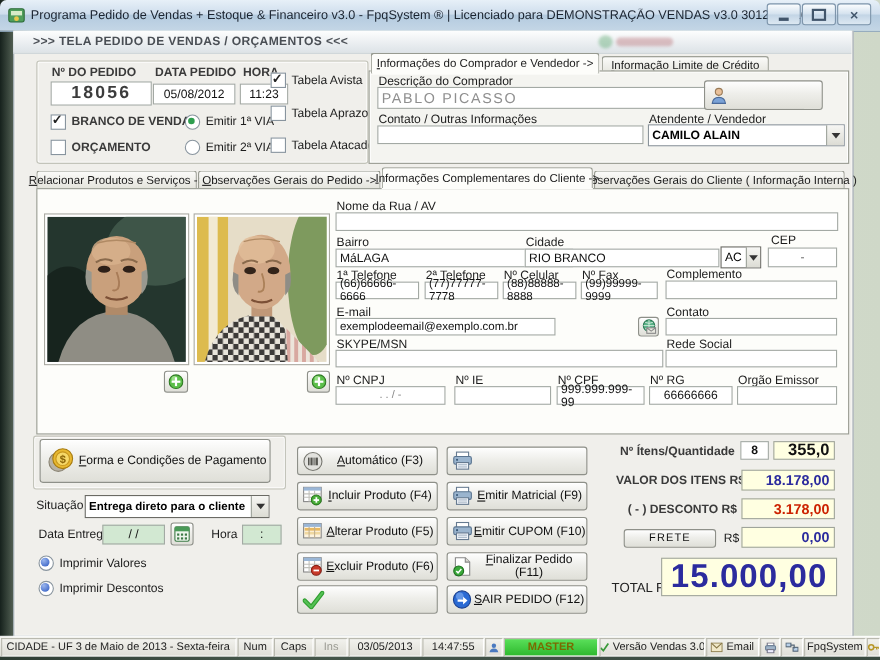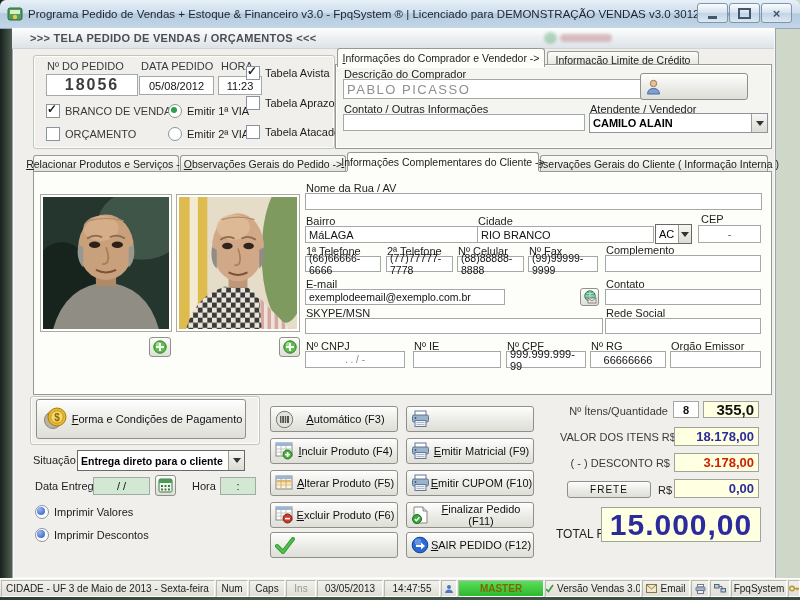--- a/index.html
+++ b/index.html
@@ -26,21 +26,21 @@
   .form-header{left:12px;top:28px;width:762px;height:20px;
     background:linear-gradient(#fdfefe,#e9edf0 60%,#dde3e7);border-bottom:1px solid #cdd4d9;
     display:flex;align-items:center;}
   .form-header-title{font-size:11px;font-weight:bold;color:#4a4f55;margin-left:18px;letter-spacing:.3px;}
   .watermark{position:absolute;right:140px;top:3px;width:90px;height:14px;opacity:.35;filter:blur(1.5px);}
   .watermark .wm1{position:absolute;left:0;top:1px;width:13px;height:12px;border-radius:50%;background:#3f9a55;}
   .watermark .wm2{position:absolute;left:16px;top:3px;width:52px;height:8px;border-radius:4px;background:#b05a60;}
 
   
   .lbl{font-size:11px;color:#1d1d1d;white-space:nowrap;}
-  .lbl-b{font-weight:normal;color:#3a3a3a;}
+  .lbl-b{font-weight:bold;color:#3a3a3a;}
   .field{background:#fff;border:1px solid #a3a9a4;font-size:11px;color:#111;
     display:flex;align-items:center;padding:0 3px;box-sizing:border-box;}
   .groupbox{border:1px solid #c3c4ba;border-radius:3px;
     box-shadow:0 0 0 1px rgba(255,255,255,.85) inset;}
   .btn{background:linear-gradient(#fefefe,#eeeeea 45%,#dfdfd8);border:1px solid #8e9089;
     border-radius:3px;box-shadow:0 1px 0 rgba(255,255,255,.9) inset;display:flex;align-items:center;
     box-sizing:border-box;cursor:default;}
   .btn-label{font-size:11px;color:#101010;flex:1;text-align:center;display:inline-block;}
   .u-first::first-letter{text-decoration:underline;}
   .cb{width:12px;height:12px;background:#fff;border:1px solid #88949e;display:inline-block;

